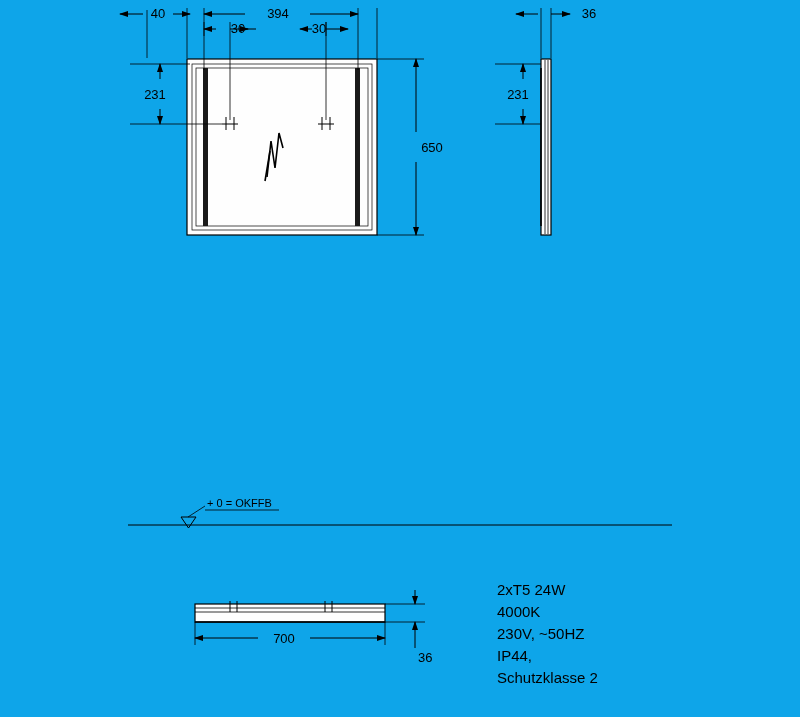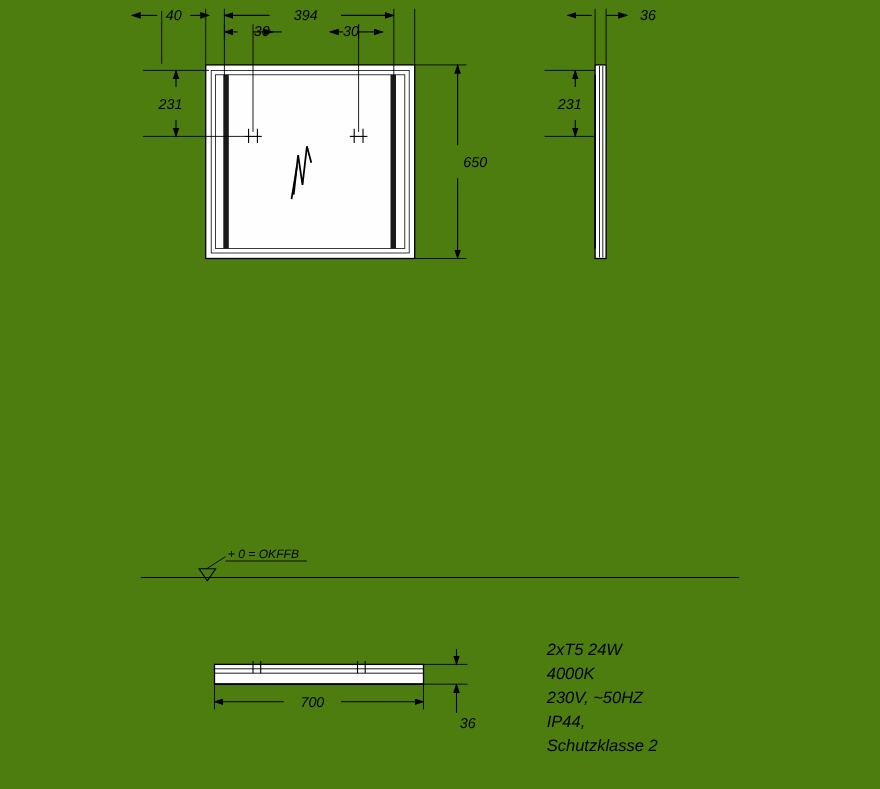--- a/index.html
+++ b/index.html
@@ -9,22 +9,21 @@
   }
   body {
     font-family: "Liberation Sans", sans-serif;
     color: #000000;
   }
   #sheet {
     position: relative;
     width: 800px;
     height: 717px;
     overflow: hidden;
-    background: #4d7c0f;
-    font-style: italic;
+    background: #0ea5e9;
   }
   svg.drawing {
     position: absolute;
     left: 0;
     top: 0;
     width: 800px;
     height: 717px;
   }
   .dim-text {
     font-family: "Liberation Sans", sans-serif;

